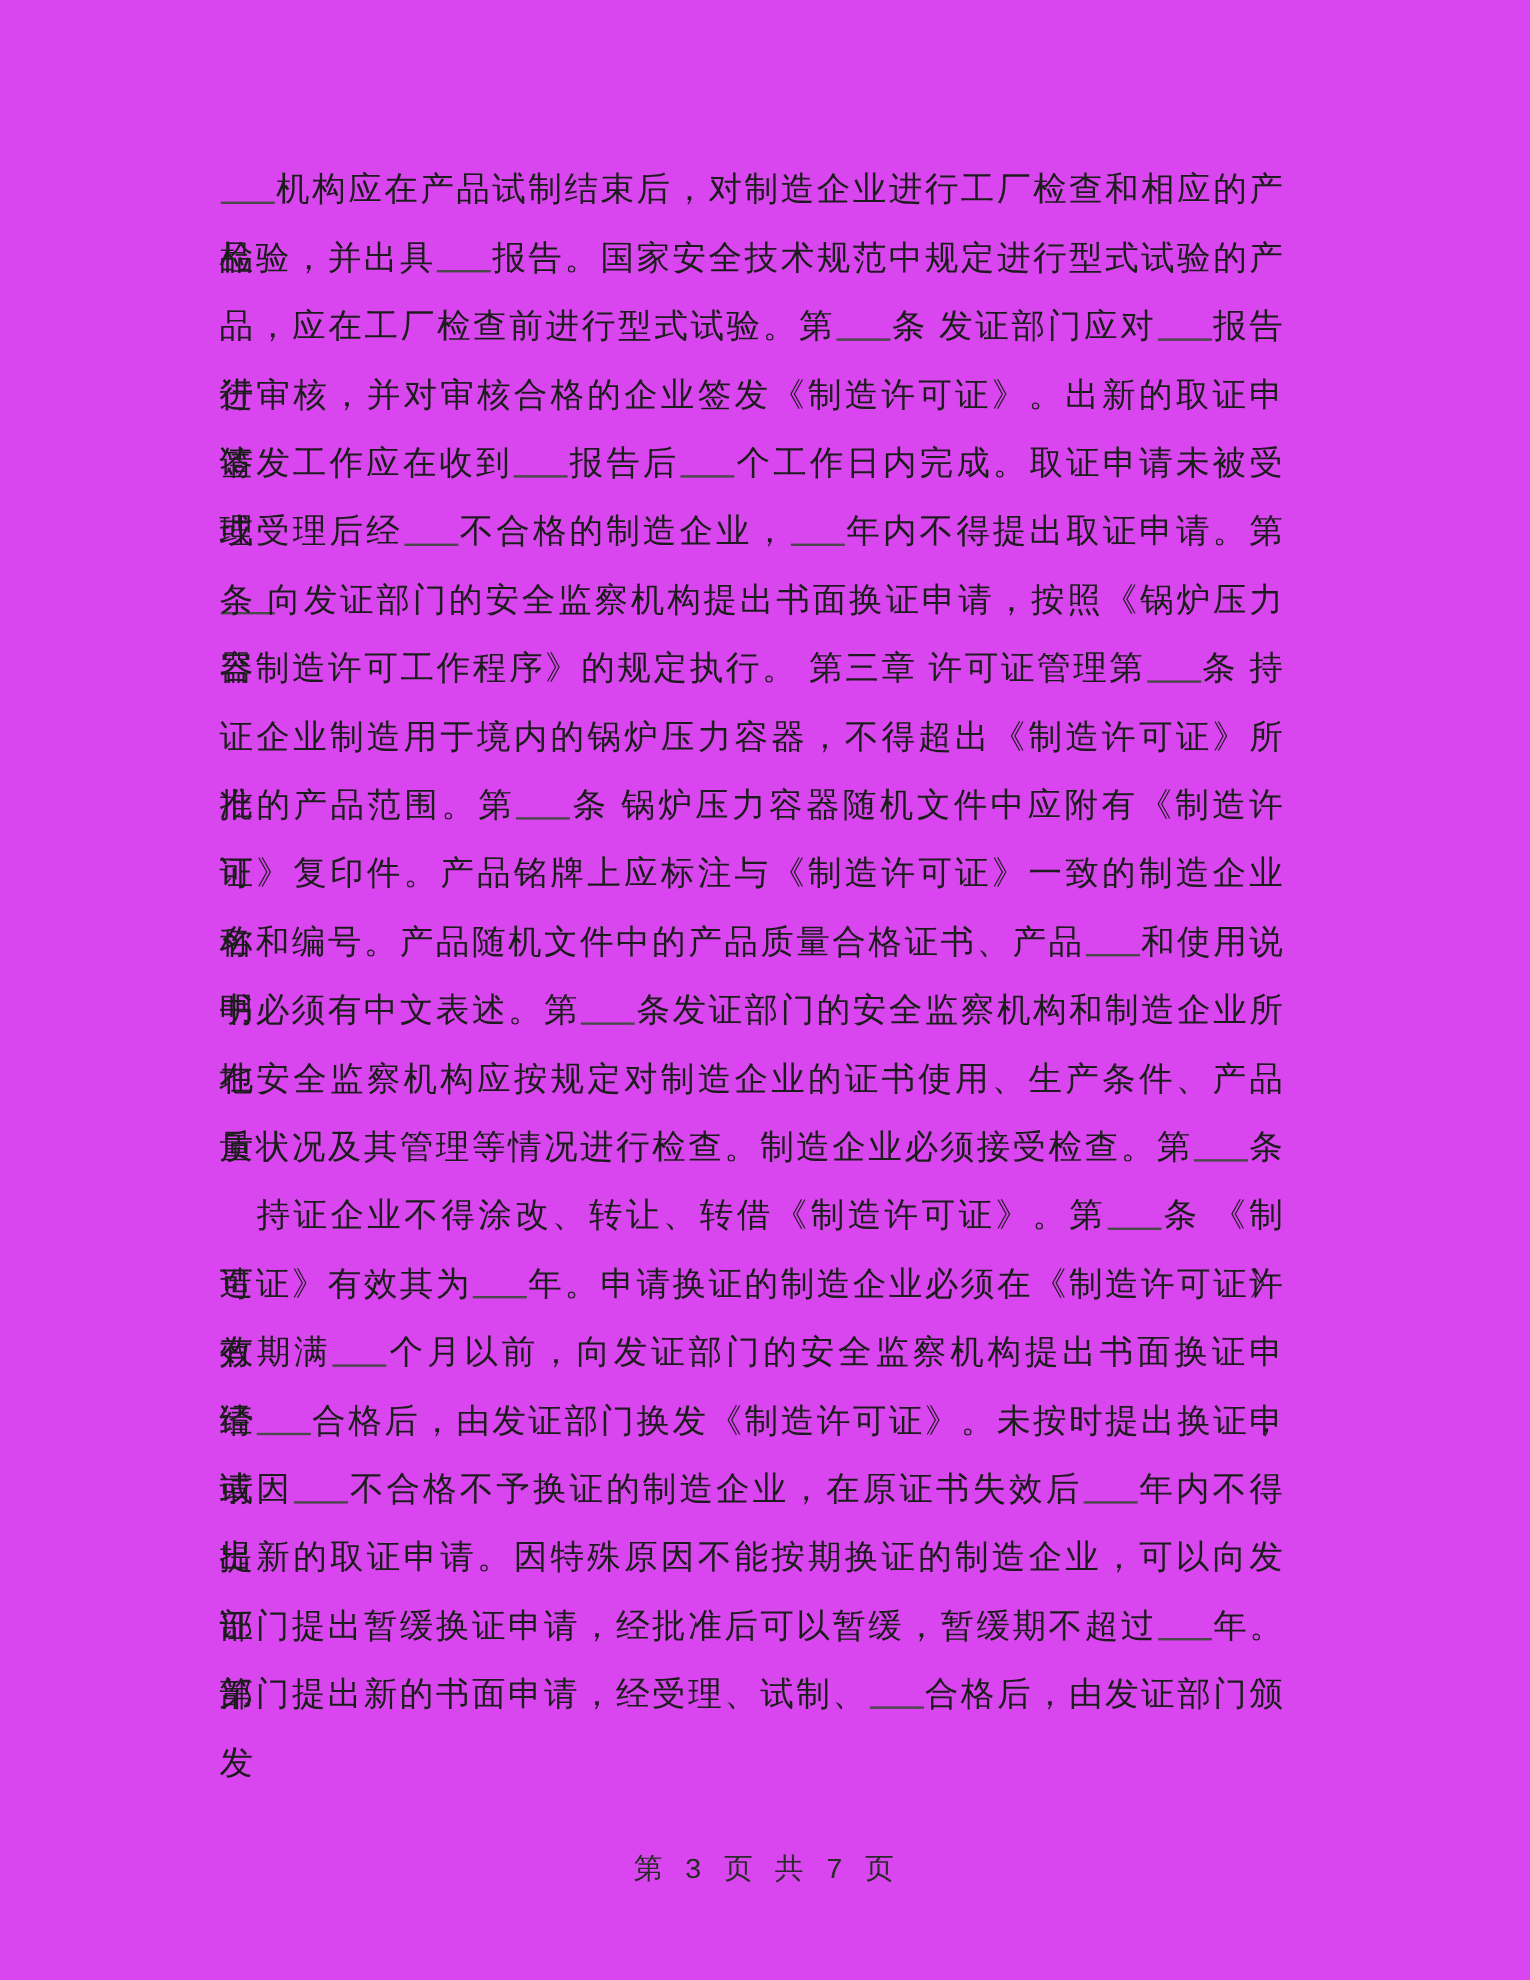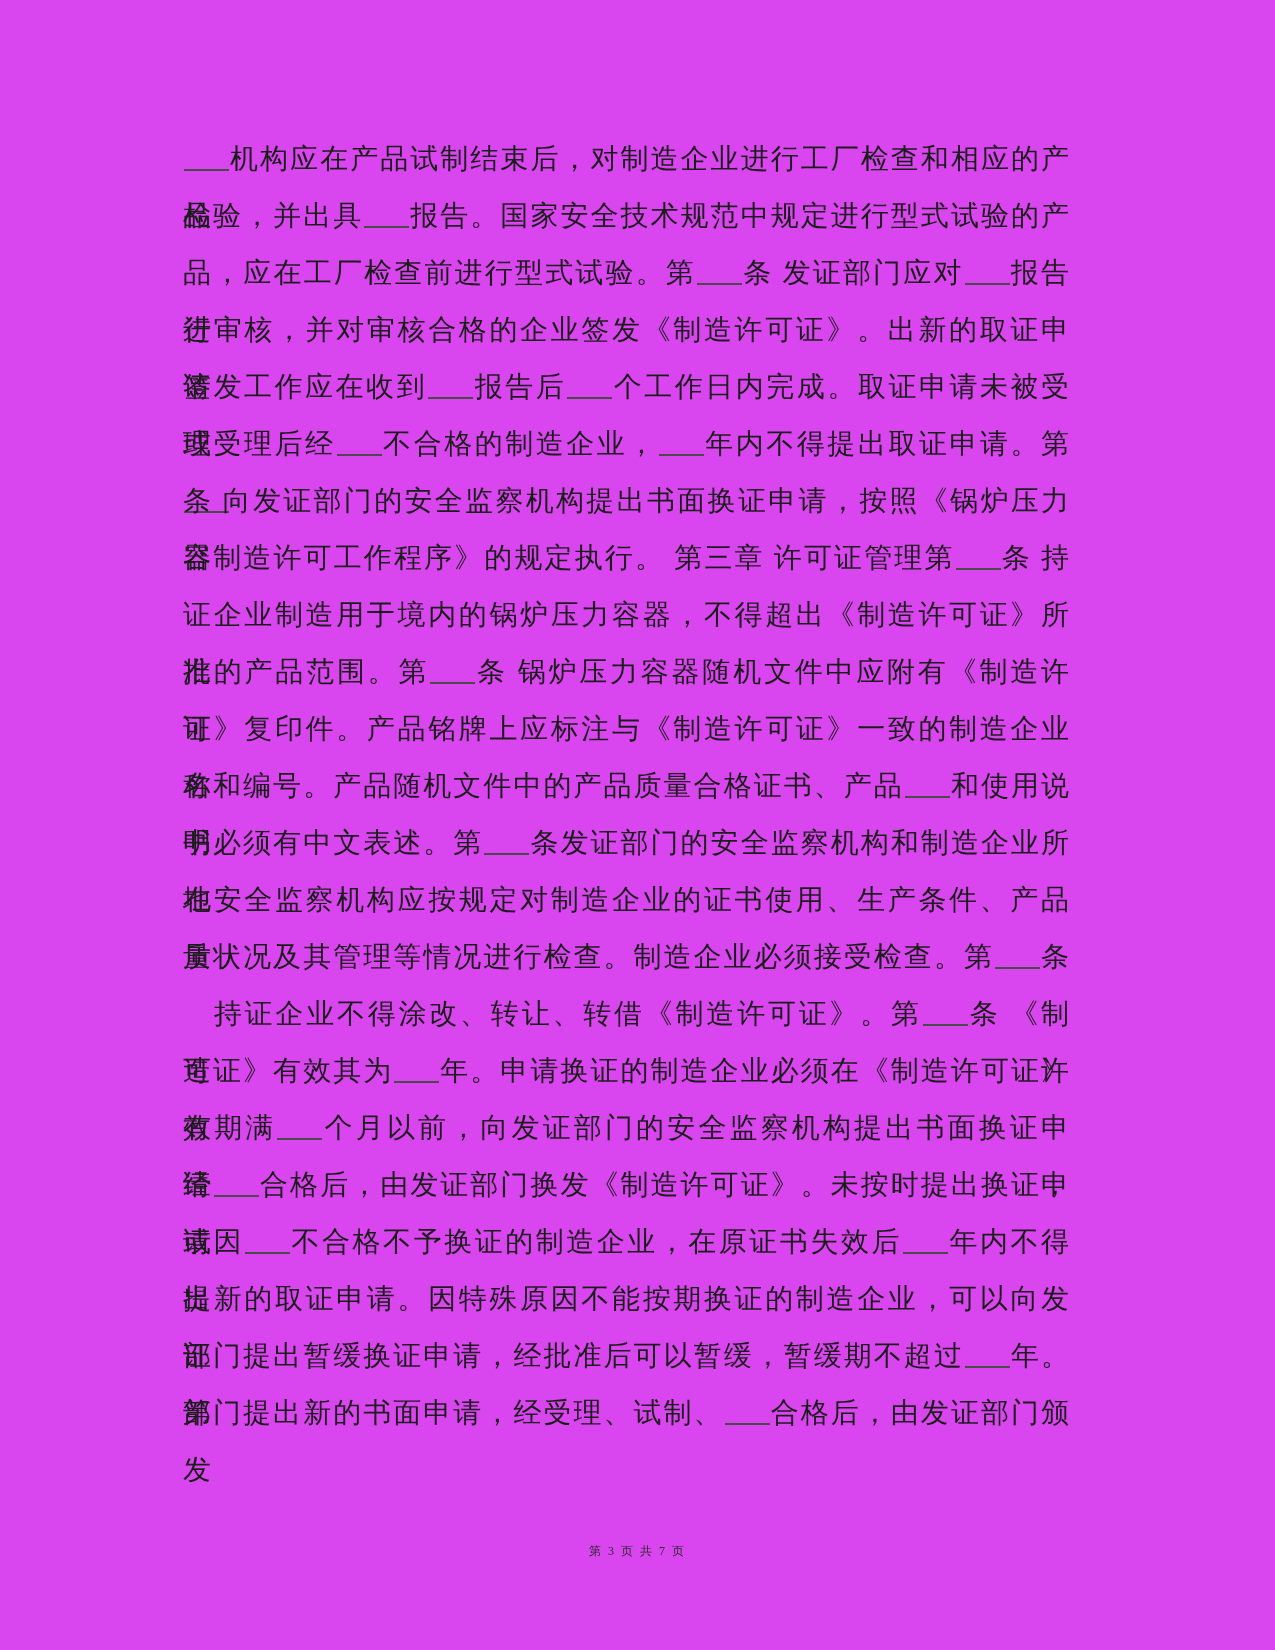--- a/index.html
+++ b/index.html
@@ -41,23 +41,24 @@
     margin: 0 1px;
   }
   .footer {
     position: absolute;
     left: 0;
     top: 1541px;
     width: 1275px;
     text-align: center;
   }
   .footer span {
-    font-size: 12px;
+    font-size: 24px;
     letter-spacing: 2px;
     color: #2a2a2a;
+    font-family: Liberation Mono, monospace;
   }
 </style>
 </head>
 <body>
 
 <div class="page">
   <div class="content">
       <div class="line"><span class="blank" style="width: 45px;"></span>机构应在产品试制结束后，对制造企业进行工厂检查和相应的产品</div>
       <div class="line">检验，并出具<span class="blank" style="width: 45px;"></span>报告。国家安全技术规范中规定进行型式试验的产</div>
       <div class="line">品，应在工厂检查前进行型式试验。第<span class="blank" style="width: 45px;"></span>条 发证部门应对<span class="blank" style="width: 45px;"></span>报告进</div>

